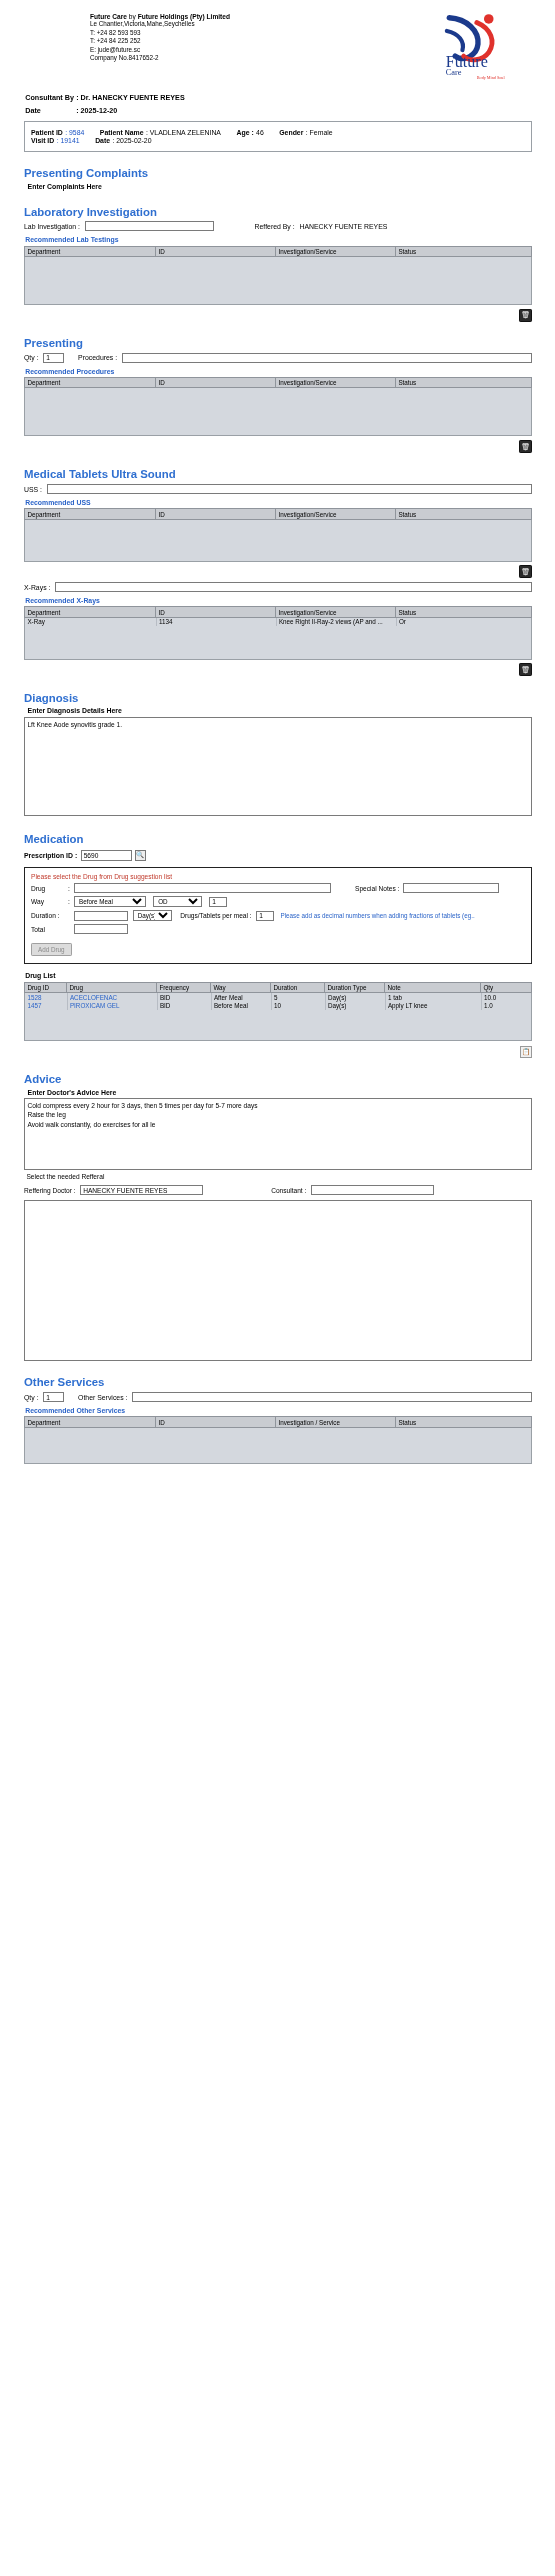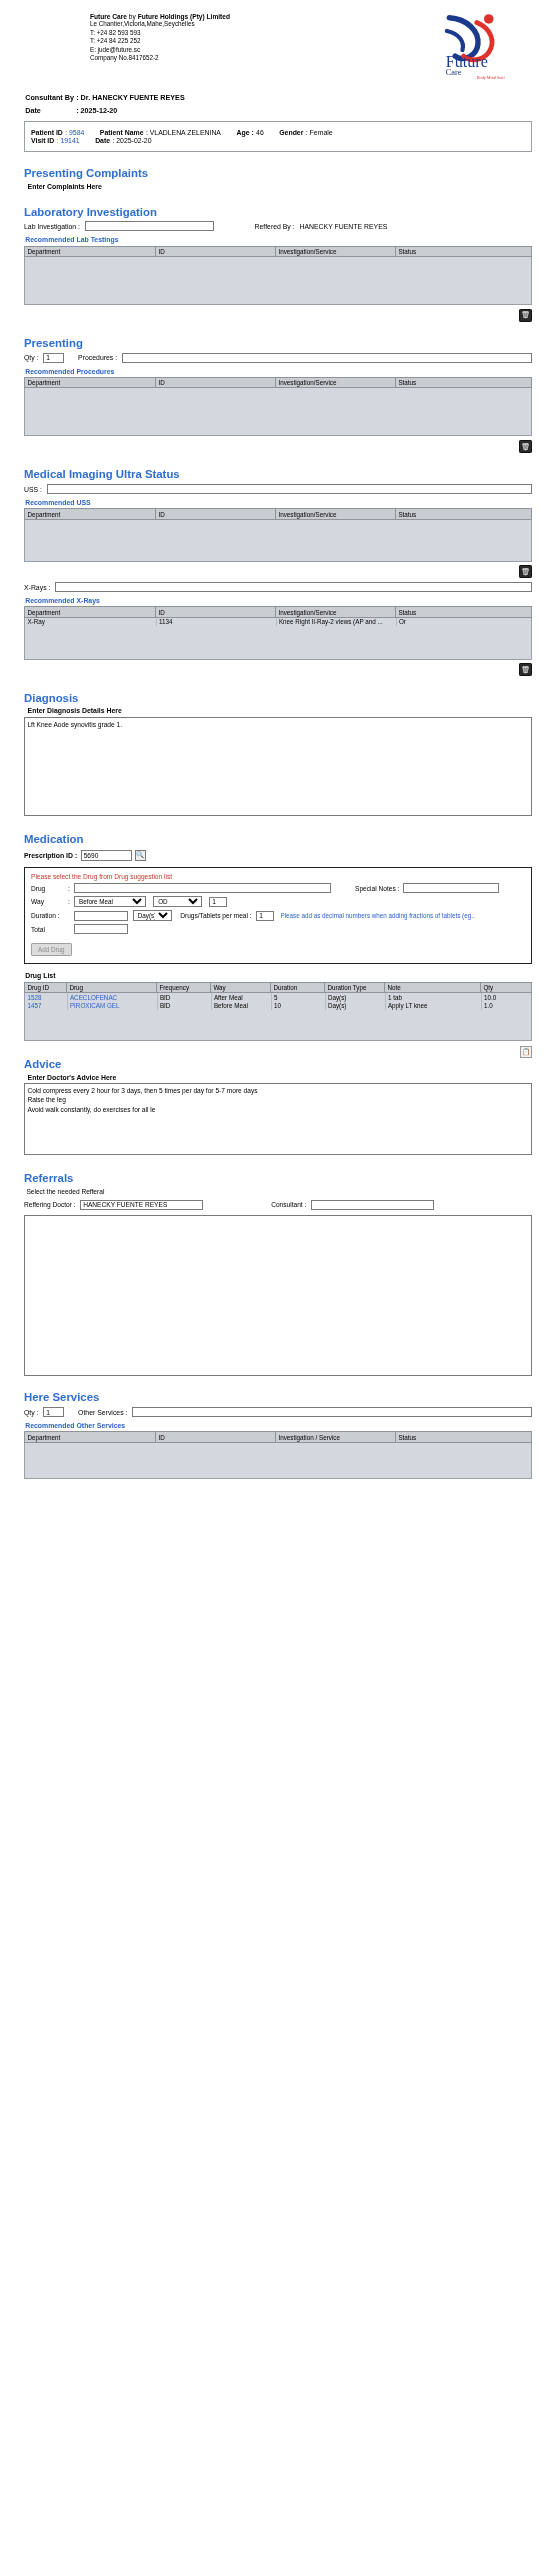--- a/index.html
+++ b/index.html
@@ -265,21 +265,21 @@
       <th>Status</th>
     </tr>
   </tbody>
     </table>
   <div class="gridbody h80"></div>
   <div class="trash-row">
     <div class="trash-btn">🗑</div>
   </div>
 
   
-  <h2 class="section">Medical Imaging Ultra Status</h2>
+  <h2 class="section">Medical Tablets Ultra Sound</h2>
   <div class="row">
     <span>USS :</span>
     <input class="inp" style="flex: 1 1 0%;" value="">
   </div>
   <div class="reco">Recommended USS</div>
   <table class="grid">
     <tbody>
         <tr>
       <th style="width:131px;">Department</th>
       <th style="width:120px;">ID</th>
@@ -419,39 +419,38 @@
         <td style="border-right:none;">1.0</td>
       </tr>
     </tbody>
       </table>
   </div>
 
   
   <div class="advice-icon-row" style="margin-top:4.8px;">
     <div class="small-icon-btn">📋</div>
   </div>
-  <h2 class="section" style="margin-top:0;">Advice</h2>
+  <h2 class="section" style="margin-top:15px;">Advice</h2>
   <div class="sub-label">Enter Doctor's Advice Here</div>
   <textarea class="ta" style="height: 72px;">Cold compress every 2 hour for 3 days, then 5 times per day for 5-7 more days
 Raise the leg
 Avoid walk constantly, do exercises for all le</textarea>
 
   
-  <h2 class="section">Referrals</h2>
   <div class="ref-note">Select the needed Refferal</div>
   <div class="ref-row">
     <span>Reffering Doctor :</span>
     <input class="inp" style="width: 123px;" value="HANECKY FUENTE REYES">
     <span style="margin-left:63px;">Consultant  :</span>
     <input class="inp" style="width: 123px;" value="">
   </div>
   <div class="big-empty"></div>
 
   
-  <h2 class="section">Here Services</h2>
+  <h2 class="section">Other Services</h2>
   <div class="row">
     <span>Qty :</span>
     <input class="inp" style="width: 20.3px;" value="1">
     <span style="margin-left:9.6px;">Other Services :</span>
     <input class="inp" style="flex: 1 1 0%;" value="">
   </div>
   <div class="reco">Recommended Other Services</div>
   <table class="grid">
     <tbody>
         <tr>

